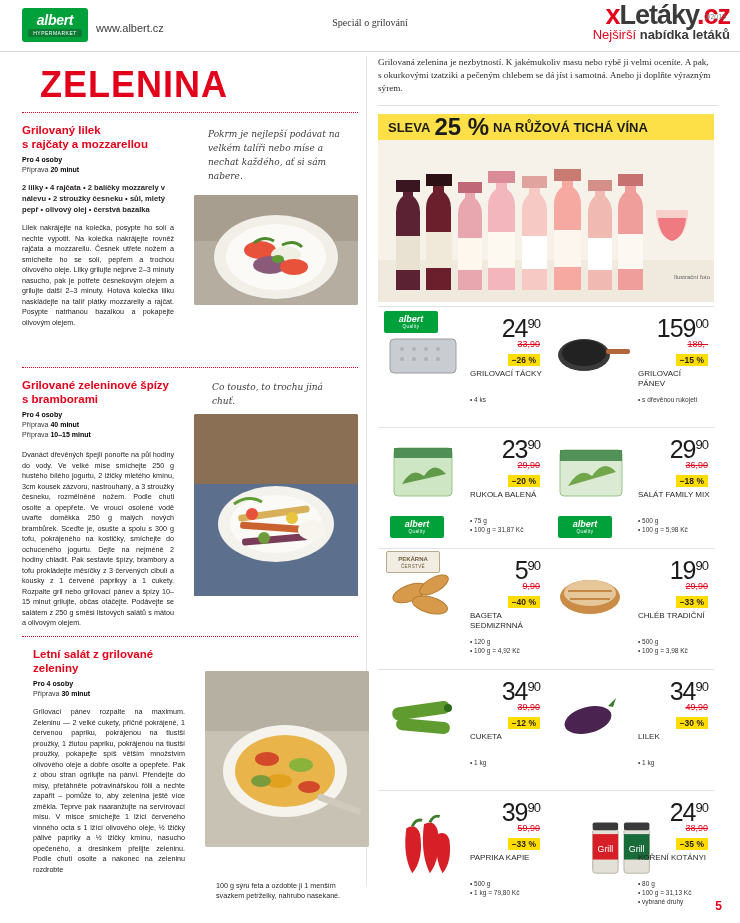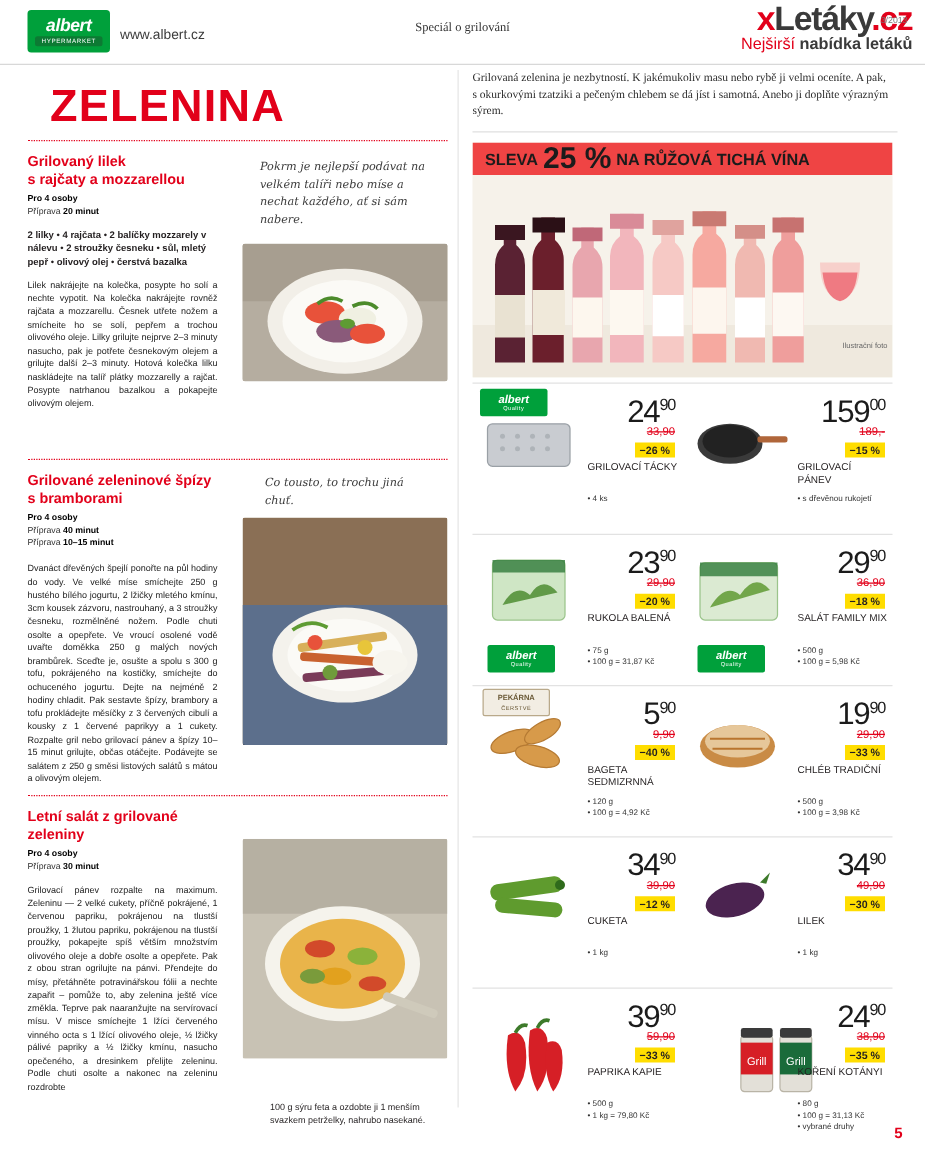--- a/index.html
+++ b/index.html
@@ -69,21 +69,21 @@
   .ph1 { left:172px; top:26px; width:164px; height:110px; background:#b9b2a6;}
 
   
   .right-col { position:absolute; left:378px; top:56px; width:340px; }
   .intro-text { font-family:"Liberation Serif", serif; font-size:9.2px; line-height:13px; color:#2b2b2b; width:336px;}
   .right-rule { border-top:1px solid #e0e0e0; margin:10px 0 0 0; }
 
   
   .wine-banner { position:relative; width:336px; height:188px; background:#f7f3ec; overflow:hidden; }
   .wine-head {
-    position:absolute; left:0; top:0; width:336px; height:26px; background:#ef4444;
+    position:absolute; left:0; top:0; width:336px; height:26px; background:#fde047;
     display:flex; align-items:center; padding-left:10px;
   }
   .wine-head .t1 { font-size:13px; font-weight:bold; color:#1b1b1b;}
   .wine-head .t2 { font-size:24px; font-weight:bold; color:#1b1b1b; margin:0 4px;}
   .wine-head .t3 { font-size:13px; font-weight:bold; color:#1b1b1b;}
   .illus { position:absolute; right:4px; top:160px; font-size:6px; color:#666; }
 
   
   .grid { position:relative; width:336px; margin-top:4px; }
   .cell { position:relative; width:168px; height:120px; float:left; }
@@ -199,21 +199,21 @@
           <circle cx="70" cy="124" r="6" fill="#6f9b3b"></circle>
           <ellipse cx="118" cy="116" rx="14" ry="10" fill="#f7f5ee"></ellipse>
           <path d="M40 90 q14 -10 28 -2" stroke="#5e9b33" stroke-width="3" fill="none"></path>
         </svg>
       </div>
       <div class="handwriting" style="left:190px; top:2px; width:130px;">Co tousto, to trochu jiná chuť.</div>
     </div>
 
     <div class="red-rule"></div>
 
-    <div class="recipe" style="height:240px;">
+    <div class="recipe" style="height:240px;margin-left:11px;">
       <div class="recipe-title" style="width:160px;">Letní salát z grilované zeleniny</div>
       <div class="meta">
         <div><b>Pro 4 osoby</b></div>
         <div><span>Příprava</span>
              <b>30 minut</b></div>
       </div>
       <div class="steps" style="margin-top:8px;">Grilovací pánev rozpalte na maximum. Zeleninu — 2 velké cukety, příčně pokrájené, 1 červenou papriku, pokrájenou na tlustší proužky, 1 žlutou papriku, pokrájenou na tlustší proužky, pokapejte spíš větším množstvím olivového oleje a dobře osolte a opepřete. Pak z obou stran ogrilujte na pánvi. Přendejte do mísy, přetáhněte potravinářskou fólii a nechte zapařit – pomůže to, aby zelenina ještě více změkla. Teprve pak naaranžujte na servírovací mísu. V misce smíchejte 1 lžíci červeného vinného octa s 1 lžící olivového oleje, ½ lžičky pálivé papriky a ½ lžičky kmínu, nasucho opečeného, a dresinkem přelijte zeleninu. Podle chuti osolte a nakonec na zeleninu rozdrobte</div>
 
       <div class="photo" style="left:172px; top:24px; width:164px; height:176px;">
         <svg width="164" height="176" viewBox="0 0 164 176">

